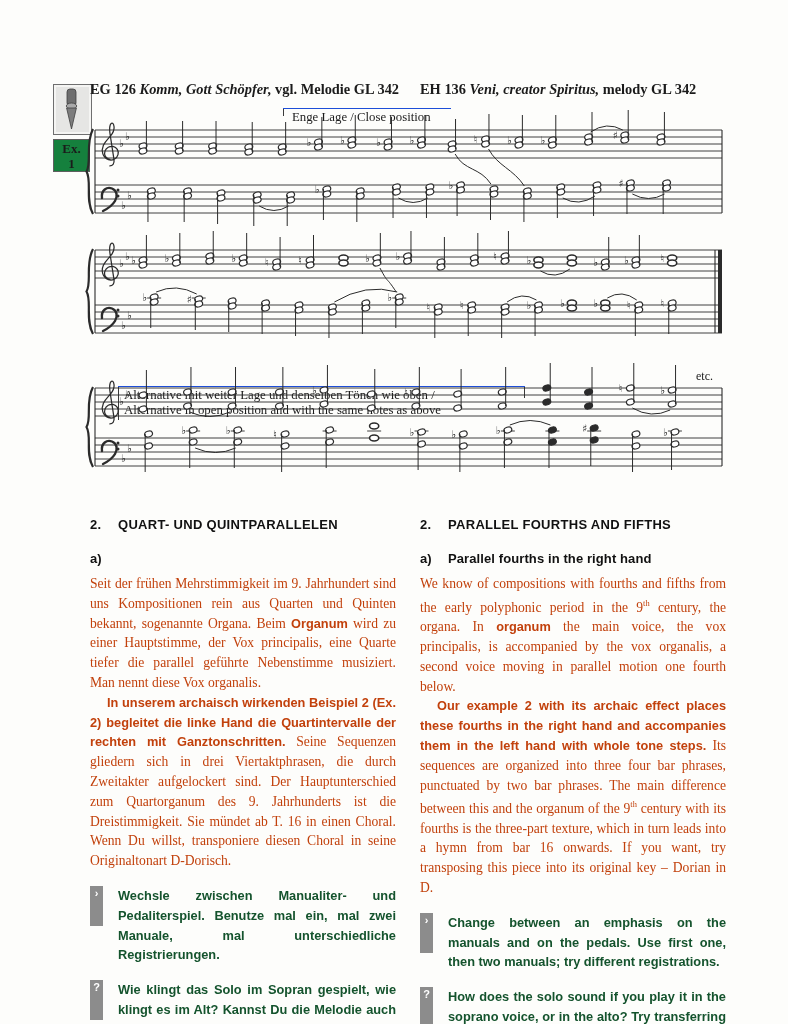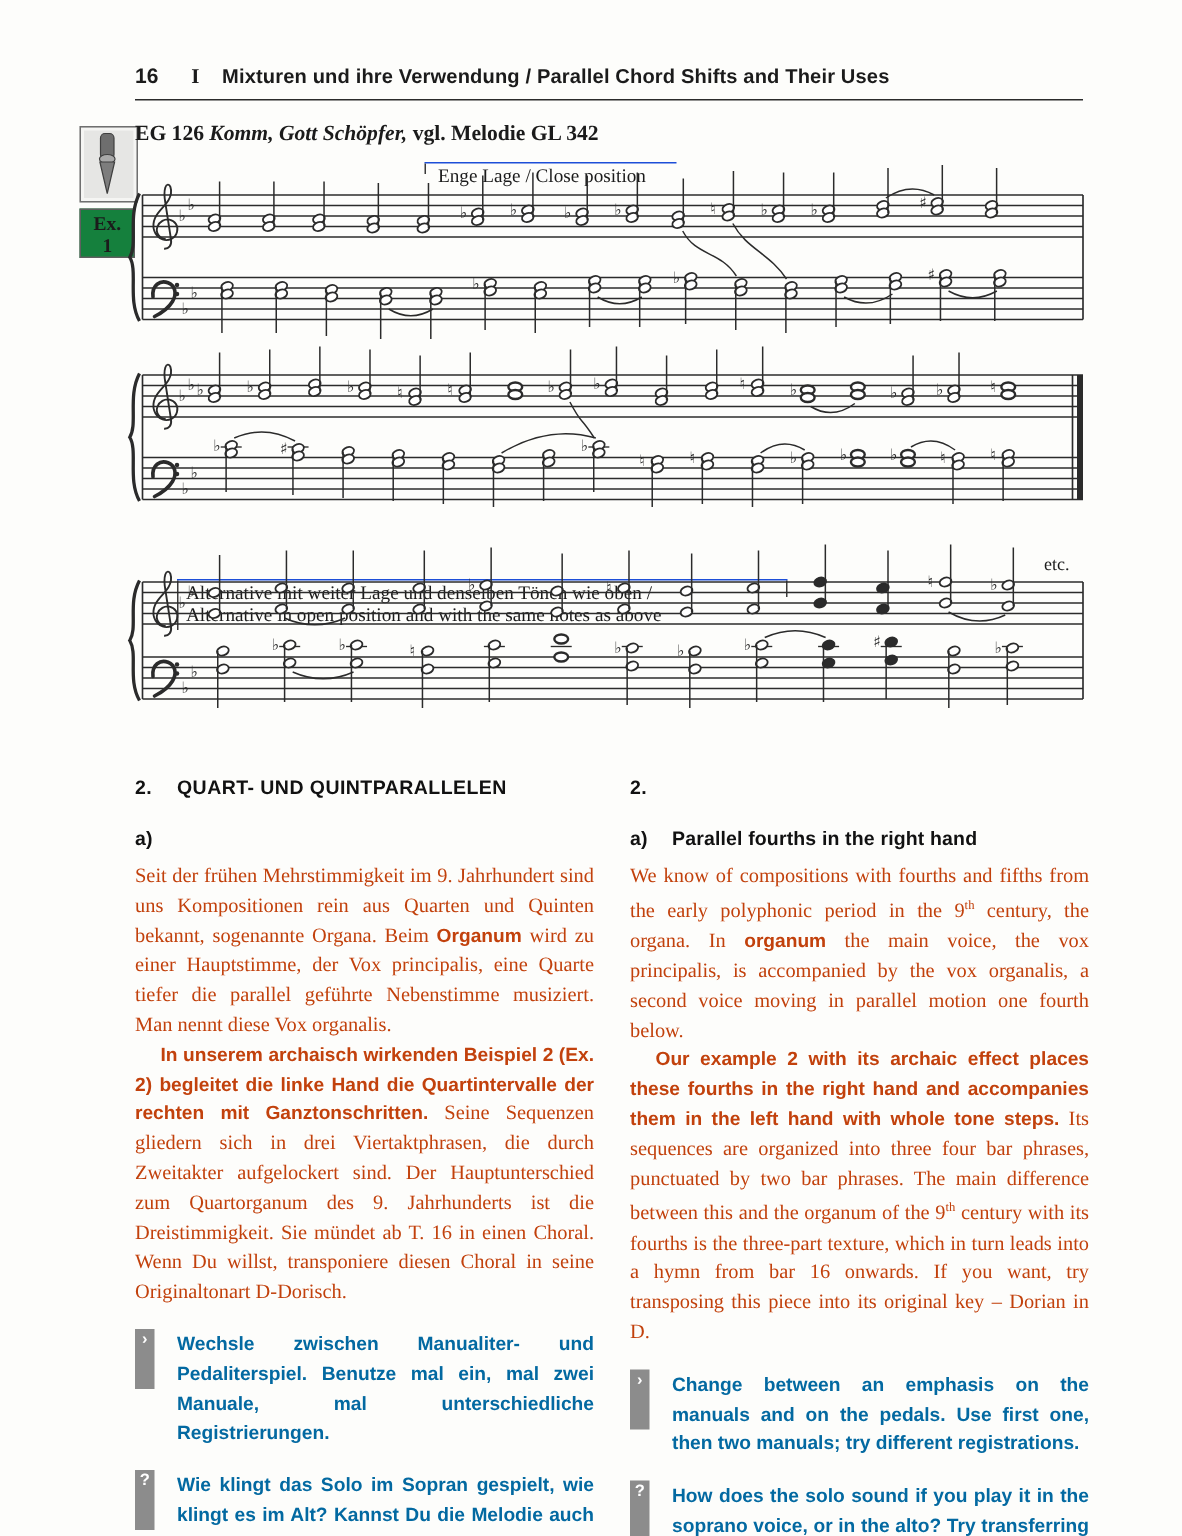--- a/index.html
+++ b/index.html
@@ -39,48 +39,46 @@
   .sub-head{margin:0 0 8px 0;letter-spacing:.1px;}
   .hn{width:28px;flex:none;}
   p.body{margin:0;font-size:13.6px;line-height:19.8px;text-align:justify;color:#c2410c;}
   p.indent{text-indent:17px;}
   .bseg{font-family:"Liberation Sans","DejaVu Sans",sans-serif;font-weight:700;font-size:.94em;}
   sup{font-size:.62em;}
   .callout{display:flex;margin-top:15px;}
   .cicon{flex:none;width:13px;height:40px;background:#8c8c8c;color:#fff;text-align:center;
          font-family:"Liberation Sans","DejaVu Sans",sans-serif;font-weight:700;font-size:11px;line-height:15px;margin-right:15px;}
   .ctext{font-family:"Liberation Sans","DejaVu Sans",sans-serif;font-weight:700;font-size:12.8px;
-         line-height:19.8px;text-align:justify;color:#0369a1;}
+         line-height:19.8px;text-align:justify;color:#14532d;}
 </style>
 </head>
 <body>
 
 <div class="page">
 
-  <div class="header">
-    <span class="pnum">16</span>
-    <span class="roman">I</span>
-    <span class="htitle">Mixturen und ihre Verwendung / Parallel Chord Shifts and Their Uses</span>
-  </div>
 
   <div class="pipe-box">
     <svg width="35" height="47">
       <rect x="13" y="4" width="9" height="17" rx="3" fill="#6e6e6e" stroke="#3f3f3f" stroke-width="0.8"></rect>
       <ellipse cx="17.5" cy="21" rx="5.2" ry="3" fill="#a9a9a9" stroke="#3f3f3f" stroke-width="0.8"></ellipse>
       <path d="M12.6 23 L17.5 44 L22.4 23 Z" fill="#7d7d7d" stroke="#3f3f3f" stroke-width="0.8"></path>
     </svg>
   </div>
 
   <div class="ex-box">
     <div>Ex.</div>
     <div>1</div>
   </div>
 
   <div class="songtitle t-left">
     <span>EG 126 </span><span class="it">Komm, Gott Schöpfer,</span><span> vgl. Melodie GL 342</span>
+  </div>
+  <div class="songtitle t-right">
+    <span>EH 136 </span><span class="it">Veni, creator Spiritus,</span><span> melody GL 342</span>
   </div>
 
   <div class="bracket close-bracket">
     <span>Enge Lage / Close position</span>
   </div>
 
   <svg class="sys" style="top:104px" width="641" height="128">
       <line x1="10" y1="26" x2="637" y2="26" stroke="#2b2b2b" stroke-width="0.9"></line>
       <line x1="10" y1="33" x2="637" y2="33" stroke="#2b2b2b" stroke-width="0.9"></line>
       <line x1="10" y1="40" x2="637" y2="40" stroke="#2b2b2b" stroke-width="0.9"></line>
@@ -514,20 +512,21 @@
     </div>
     <div class="callout">
       <div class="cicon">?</div>
       <div class="ctext">Wie klingt das Solo im Sopran gespielt, wie klingt es im Alt? Kannst Du die Melodie auch in den Bass legen?</div>
     </div>
   </section>
 
   <section class="col col-right">
     <div class="sec-head">
       <span class="hn">2.</span>
+      <span>PARALLEL FOURTHS AND FIFTHS</span>
     </div>
     <div class="sub-head">
       <span class="hn">a)</span>
       <span>Parallel fourths in the right hand</span>
     </div>
     <p class="body"><span>We know of compositions with fourths and fifths from the early polyphonic period in the 9</span><sup>th</sup><span> century, the organa. In </span><span class="bseg">organum</span><span> the main voice, the vox principalis, is accompanied by the vox organalis, a second voice moving in parallel motion one fourth below.</span></p>
     <p class="body indent"><span class="bseg">Our example 2 with its archaic effect places these fourths in the right hand and accompanies them in the left hand with whole tone steps.</span><span> Its sequences are organized into three four bar phrases, punctuated by two bar phrases. The main difference between this and the organum of the 9</span><sup>th</sup><span> century with its fourths is the three-part texture, which in turn leads into a hymn from bar 16 onwards. If you want, try transposing this piece into its original key – Dorian in D.</span></p>
     <div class="callout">
       <div class="cicon">›</div>
       <div class="ctext">Change between an emphasis on the manuals and on the pedals. Use first one, then two manuals; try different registrations.</div>

